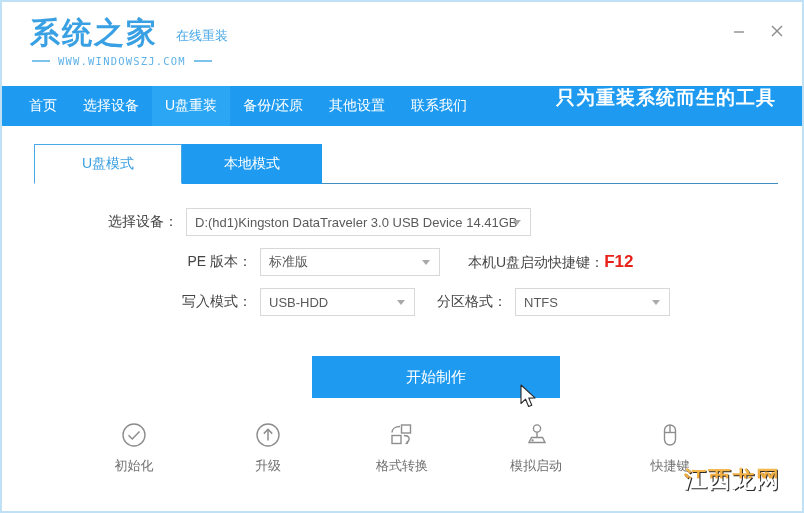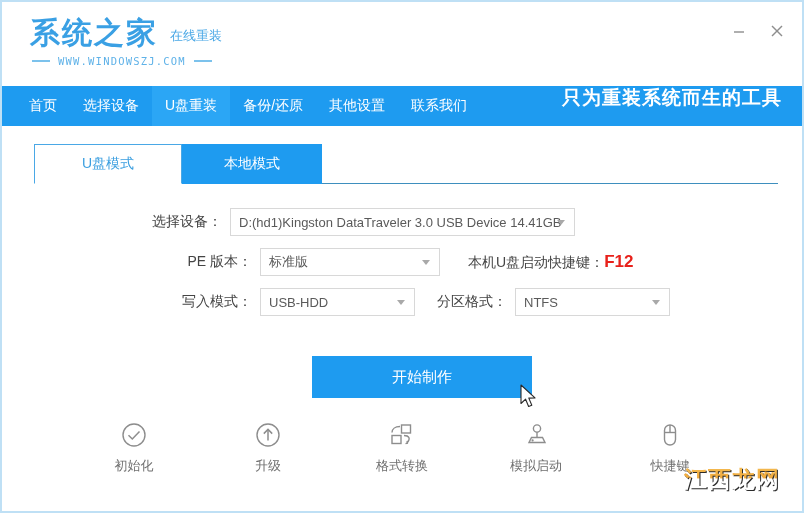--- a/index.html
+++ b/index.html
@@ -32,21 +32,21 @@
   #brand {
     position: absolute;
     left: 28px;
     top: 16px;
     width: 260px;
     height: 62px;
   }
   #brand-main {
     display: flex;
     align-items: flex-end;
-    gap: 12px;
+    gap: 18px;
   }
   #brand-title {
     font-family: "DejaVu Sans", sans-serif;
     font-size: 30px;
     font-weight: bold;
     color: #3aa0e4;
     letter-spacing: 2px;
     line-height: 1;
   }
   #brand-sub {
@@ -112,21 +112,21 @@
     color: #ffffff;
     font-size: 14px;
     cursor: pointer;
     white-space: nowrap;
   }
   .nav-item.active {
     background: #2ba6f5;
   }
   #nav-slogan {
     position: absolute;
-    right: 20px;
+    right: 26px;
     top: 0;
     height: 24px;
     display: flex;
     align-items: center;
     color: #ffffff;
     font-size: 19px;
     font-weight: bold;
     letter-spacing: 1px;
   }
 
@@ -210,21 +210,21 @@
     top: 50%;
     margin-top: -2px;
     width: 0;
     height: 0;
     border-left: 4px solid transparent;
     border-right: 4px solid transparent;
     border-top: 5px solid #a9a9a9;
   }
 
   
-  #row-device { padding-left: 120px; margin-left: 20px; }
+  #row-device { padding-left: 96px; }
   #row-device .row-label { width: 80px; }
   #select-device { width: 345px; margin-left: 8px; }
 
   
   #row-pe { padding-left: 170px; }
   #row-pe .row-label { width: 80px; }
   #select-pe { width: 180px; margin-left: 8px; }
   #pe-hotkey {
     margin-left: 28px;
     font-size: 14px;
@@ -247,21 +247,21 @@
     margin-left: 22px;
     white-space: nowrap;
   }
   #select-part { width: 155px; margin-left: 8px; }
 
   
   #start-button {
     position: absolute;
     left: 310px;
     top: 354px;
-    width: 220px;
+    width: 248px;
     height: 42px;
     background: #1e9bf0;
     color: #ffffff;
     font-size: 15px;
     display: flex;
     align-items: center;
     justify-content: center;
     cursor: pointer;
     border: none;
     font-family: inherit;

